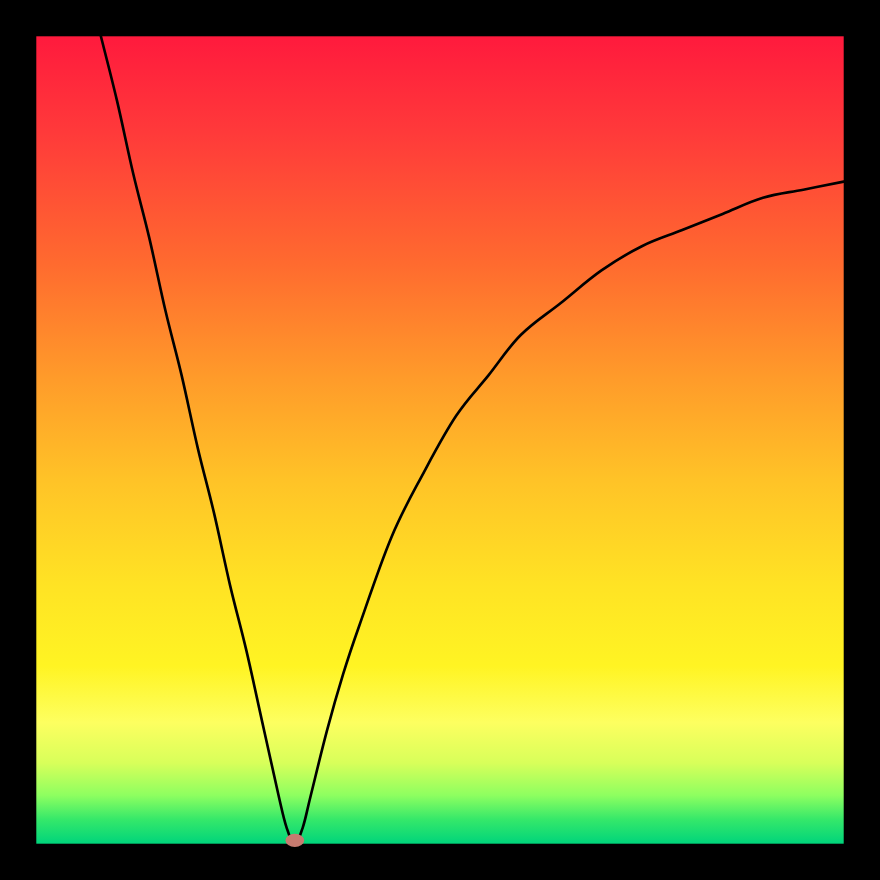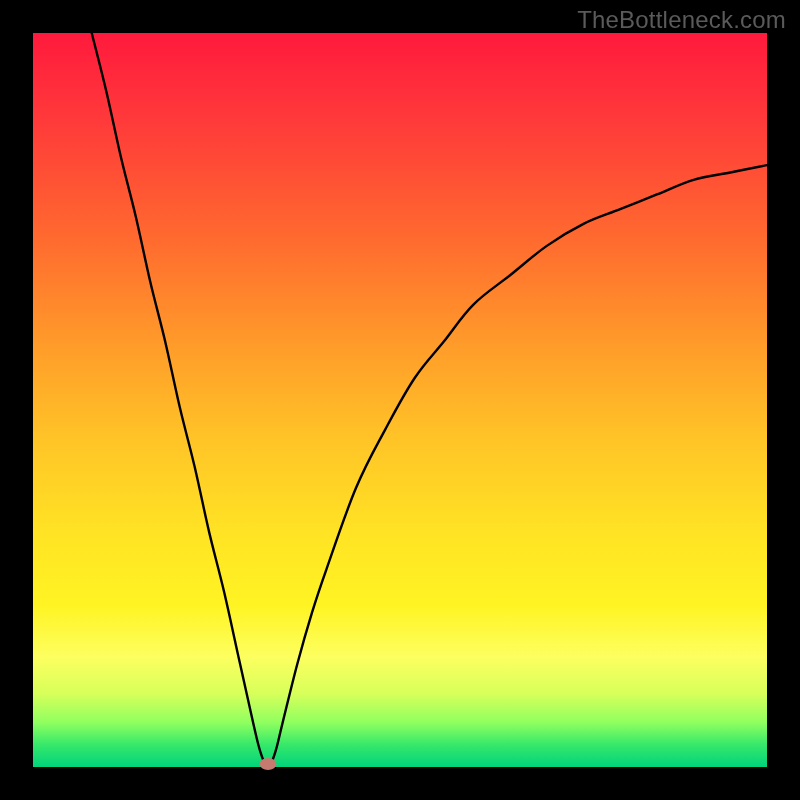--- a/index.html
+++ b/index.html
@@ -65,21 +65,20 @@
     border-radius: 50%;
     background: #c77b70;
     transform: translate(-50%, -50%);
   }
 </style>
 </head>
 <body>
 
 <div class="frame">
 
-  <div class="watermark">TheBottleneck.com</div>
 
   <div class="plot-area">
     <svg class="curve" viewBox="0 0 734 734" preserveAspectRatio="none">
       <path id="curve-path" fill="none" stroke="#000" stroke-width="2.4" stroke-linejoin="round" stroke-linecap="round" d="M 58.72 0.00 C 61.36 10.57, 68.12 36.26, 73.40 58.72 C 78.68 81.18, 82.80 102.32, 88.08 124.78 C 93.36 147.24, 97.48 161.04, 102.76 183.50 C 108.04 205.96, 112.16 227.10, 117.44 249.56 C 122.72 272.02, 126.84 285.82, 132.12 308.28 C 137.40 330.74, 141.52 351.88, 146.80 374.34 C 152.08 396.80, 156.20 410.60, 161.48 433.06 C 166.76 455.52, 170.88 476.66, 176.16 499.12 C 181.44 521.58, 185.56 535.38, 190.84 557.84 C 196.12 580.30, 200.24 600.12, 205.52 623.90 C 210.80 647.68, 216.24 672.78, 220.20 689.96 C 224.16 707.14, 224.90 711.39, 227.54 719.32 C 230.18 727.25, 232.24 734.00, 234.88 734.00 C 237.52 734.00, 239.58 727.25, 242.22 719.32 C 244.86 711.39, 245.60 705.81, 249.56 689.96 C 253.52 674.11, 258.96 651.06, 264.24 631.24 C 269.52 611.42, 273.64 597.04, 278.92 579.86 C 284.20 562.68, 285.67 558.28, 293.60 535.82 C 301.53 513.36, 312.39 480.18, 322.96 455.08 C 333.53 429.98, 341.75 416.18, 352.32 396.36 C 362.89 376.54, 371.11 360.83, 381.68 344.98 C 392.25 329.13, 400.47 321.49, 411.04 308.28 C 421.61 295.07, 428.51 283.47, 440.40 271.58 C 452.29 259.69, 463.89 252.79, 477.10 242.22 C 490.31 231.65, 500.59 222.11, 513.80 212.86 C 527.01 203.61, 537.29 197.45, 550.50 190.84 C 563.71 184.23, 573.99 181.44, 587.20 176.16 C 600.41 170.88, 610.69 166.76, 623.90 161.48 C 637.11 156.20, 647.39 150.76, 660.60 146.80 C 673.81 142.84, 684.09 142.10, 697.30 139.46 C 710.51 136.82, 727.39 133.44, 734.00 132.12"></path>
     </svg>
     <div id="optimal-marker" class="marker" style="left: 234.88px; top: 731px;"></div>
   </div>
 
 </div>
 

